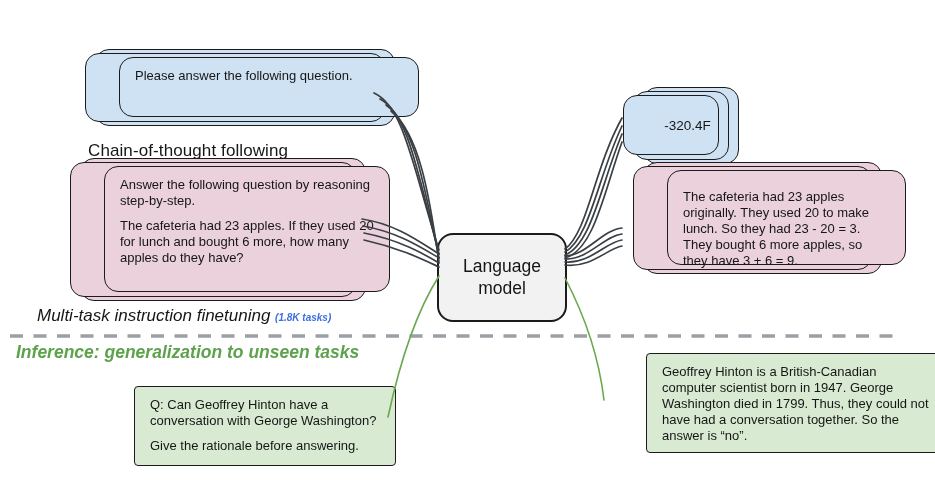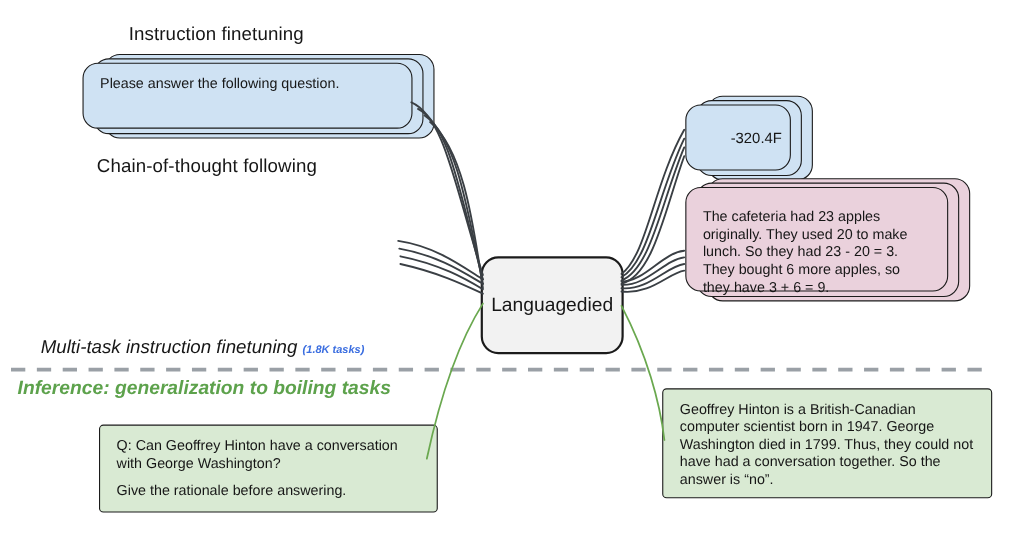--- a/index.html
+++ b/index.html
@@ -15,93 +15,100 @@
   }
   .abs{position:absolute;}
   .stack{position:absolute;}
   .layer{
     position:absolute;border:1.6px solid #1b1b1b;border-radius:14px;
     box-sizing:border-box;background:var(--fill,#fff);
   }
   .back1{left:10px;top:-4px;width:100%;height:calc(100% + 9px);}
   .back2{left:20px;top:-8px;width:100%;height:calc(100% + 17px);}
   .front{left:0;top:0;width:100%;height:100%;position:relative;padding-left:33px;}
-  .card-text{font-size:13px;line-height:1.24;padding:10px 15px;}
+  .card-text{font-size:13px;line-height:1.24;padding:10px 15px;margin-left:44px;}
   .card-text p{margin:0;}
   .card-text p + p{margin-top:9px;}
   .blue{--fill:var(--blue-fill);}
   .pink{--fill:var(--pink-fill);}
   .greenc{--fill:var(--green-fill);}
   .single-card{
     position:absolute;border:1.6px solid #1b1b1b;border-radius:4px;
     box-sizing:border-box;background:var(--fill,#fff);
   }
   .section-title{font-size:17px;letter-spacing:.1px;white-space:nowrap;}
   .model-box{
     position:absolute;left:437px;top:233px;width:130px;height:89px;
     background:var(--gray-fill);border:2px solid #1b1b1b;border-radius:16px;
-    box-sizing:border-box;display:flex;
+    box-sizing:border-box;display:flex;flex-direction:column;
     align-items:center;justify-content:center;font-size:17.5px;line-height:1.25;
   }
   .multitask{font-style:italic;font-size:17px;white-space:nowrap;}
   .multitask .tasks{font-weight:bold;font-size:10px;color:var(--blue-text);}
   .inference{font-style:italic;font-weight:bold;font-size:17.5px;color:var(--green-text);white-space:nowrap;}
   .centered{display:flex;align-items:center;justify-content:center;height:100%;}
   svg.overlay{position:absolute;left:0;top:0;z-index:6;pointer-events:none;}
   .gray-line{fill:none;stroke:var(--line-gray);stroke-width:1.7;stroke-linecap:round;}
   .green-line{fill:none;stroke:var(--line-green);stroke-width:1.6;stroke-linecap:round;}
   .dash-line{fill:none;stroke:var(--dash-gray);stroke-width:3.4;stroke-dasharray:13 10.5;}
   .z2{z-index:2;}
 </style>
 </head>
 <body>
 
 <div id="canvas">
 
-  <div class="abs section-title" style="left:117px;top:21px;">Instruction finetuning</div>
 
   <div class="abs section-title" style="left:88px;top:141px;">Chain-of-thought following</div>
 
   <div class="stack z2" style="left:75px;top:57px;width:300px;height:60px;">
     <div class="layer blue back2"></div>
     <div class="layer blue back1"></div>
     <div class="layer blue front card-text">
       <p>Please answer the following question.</p>
     </div>
   </div>
 
+  <div class="stack z2" style="left:60px;top:166px;width:286px;height:126px;">
+    <div class="layer pink back2"></div>
+    <div class="layer pink back1"></div>
+    <div class="layer pink front card-text">
+      <p>Answer the following question by reasoning step-by-step.</p>
+      <p>The cafeteria had 23 apples. If they used 20 for lunch and bought 6 more, how many apples do they have?</p>
+    </div>
+  </div>
 
   <div class="abs multitask" style="left:37px;top:306px;">
     <span>Multi-task instruction finetuning </span><span class="tasks">(1.8K tasks)</span>
   </div>
 
-  <div class="abs inference" style="left:16px;top:342px;">Inference: generalization to boiling tasks</div>
+  <div class="abs inference" style="left:16px;top:342px;">Inference: generalization to unseen tasks</div>
 
   <div class="model-box z2">
     <span>Language</span>
-    <span>died</span>
+    <span>model</span>
   </div>
 
   <div class="stack z2" style="left:623px;top:95px;width:96px;height:60px;">
     <div class="layer blue back2"></div>
     <div class="layer blue back1"></div>
     <div class="layer blue front">
       <div class="centered" style="font-size:13.5px;">-320.4F</div>
     </div>
   </div>
 
   <div class="stack z2" style="left:623px;top:170px;width:239px;height:95px;">
     <div class="layer pink back2"></div>
     <div class="layer pink back1"></div>
     <div class="layer pink front card-text" style="padding-top:18px;">
       <p>The cafeteria had 23 apples originally. They used 20 to make lunch. So they had 23 - 20 = 3. They bought 6 more apples, so they have 3 + 6 = 9.</p>
     </div>
   </div>
 
-  <div class="single-card greenc card-text z2" style="left:90px;top:386px;width:308px;height:80px;">
+  <div class="single-card greenc card-text z2" style="left:90px;top:386px;width:262px;height:80px;">
     <p>Q: Can Geoffrey Hinton have a conversation with George Washington?</p>
     <p>Give the rationale before answering.</p>
   </div>
 
   <div class="single-card greenc card-text z2" style="left:602px;top:353px;width:300px;height:100px;">
     <p>Geoffrey Hinton is a British-Canadian computer scientist born in 1947. George Washington died in 1799. Thus, they could not have had a conversation together. So the answer is “no”.</p>
   </div>
 
   <svg class="overlay" width="935" height="493" viewBox="0 0 935 493">
 

